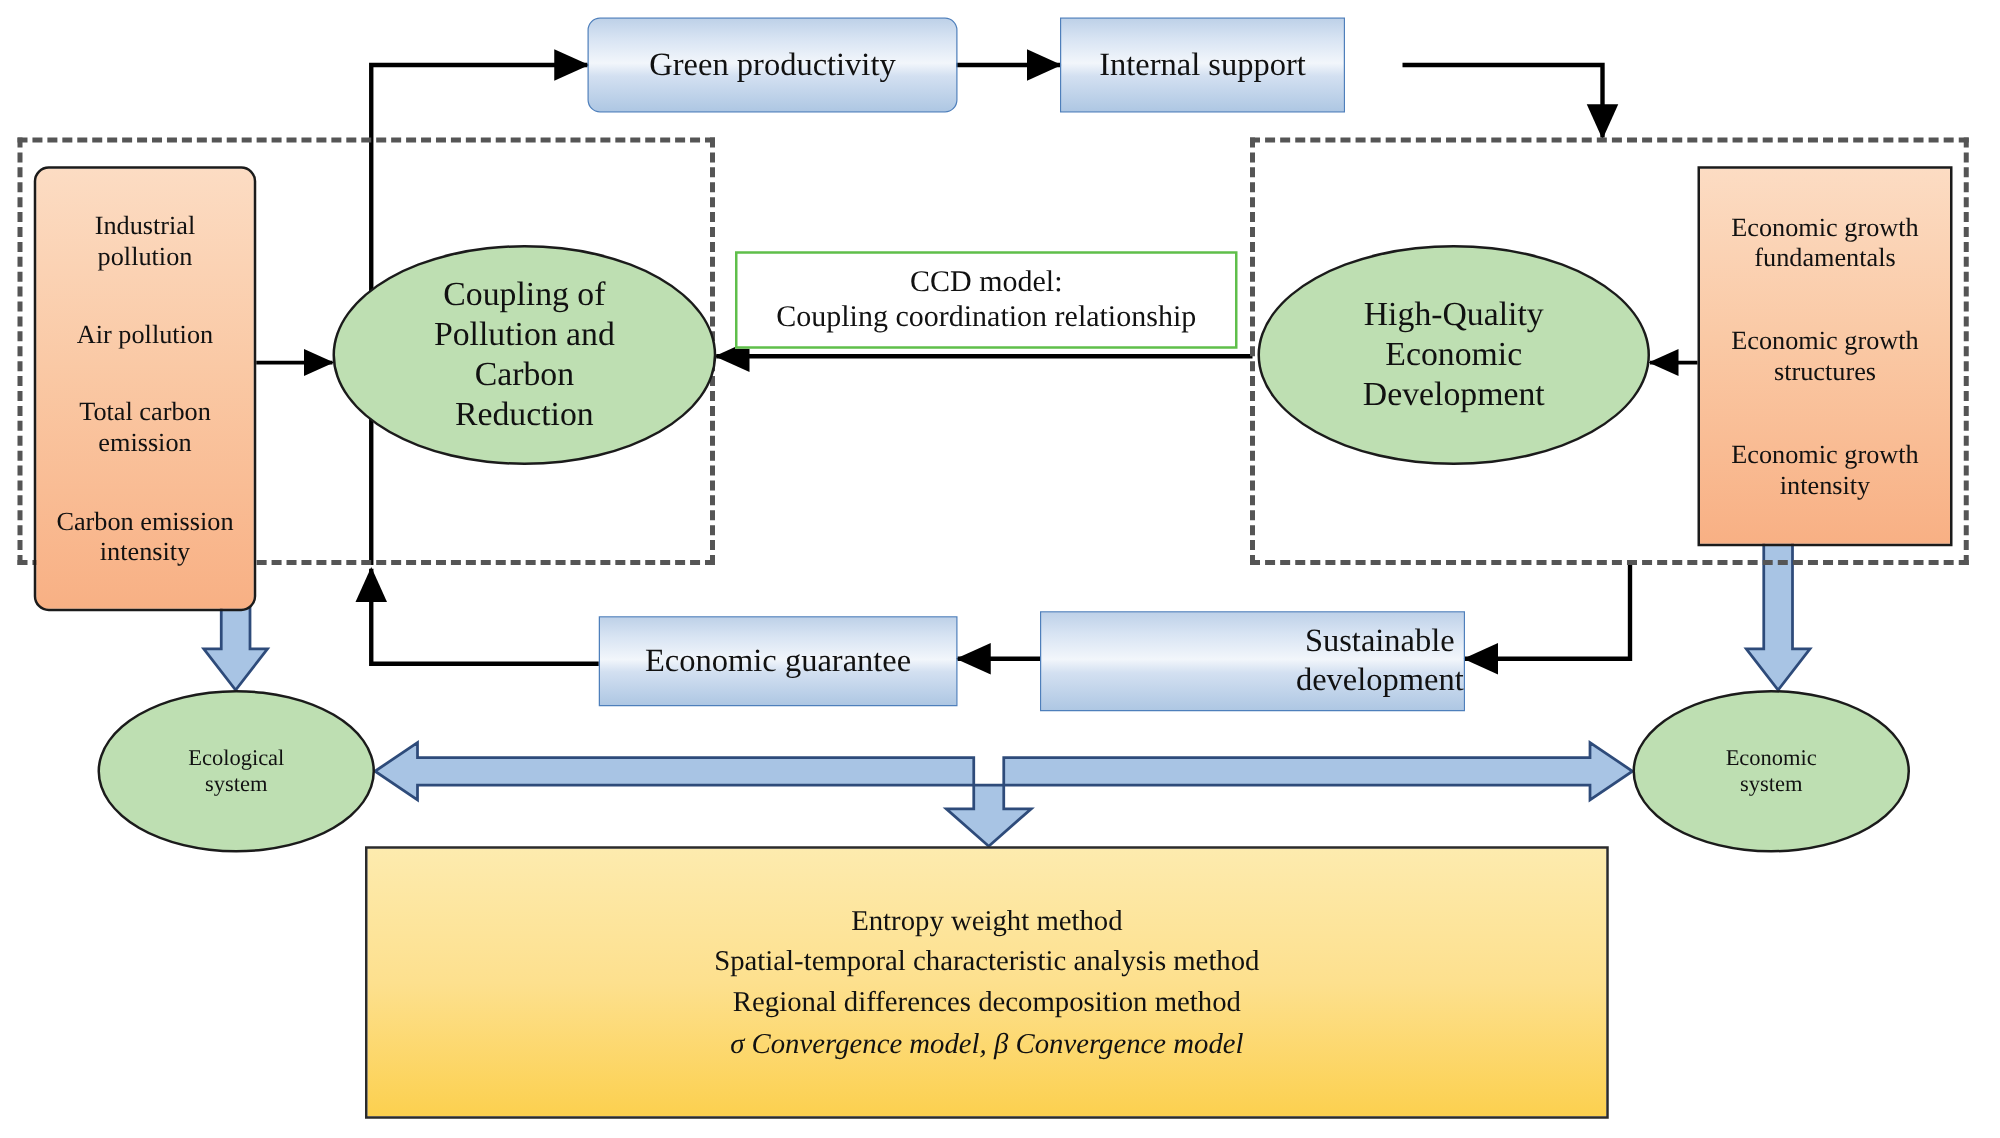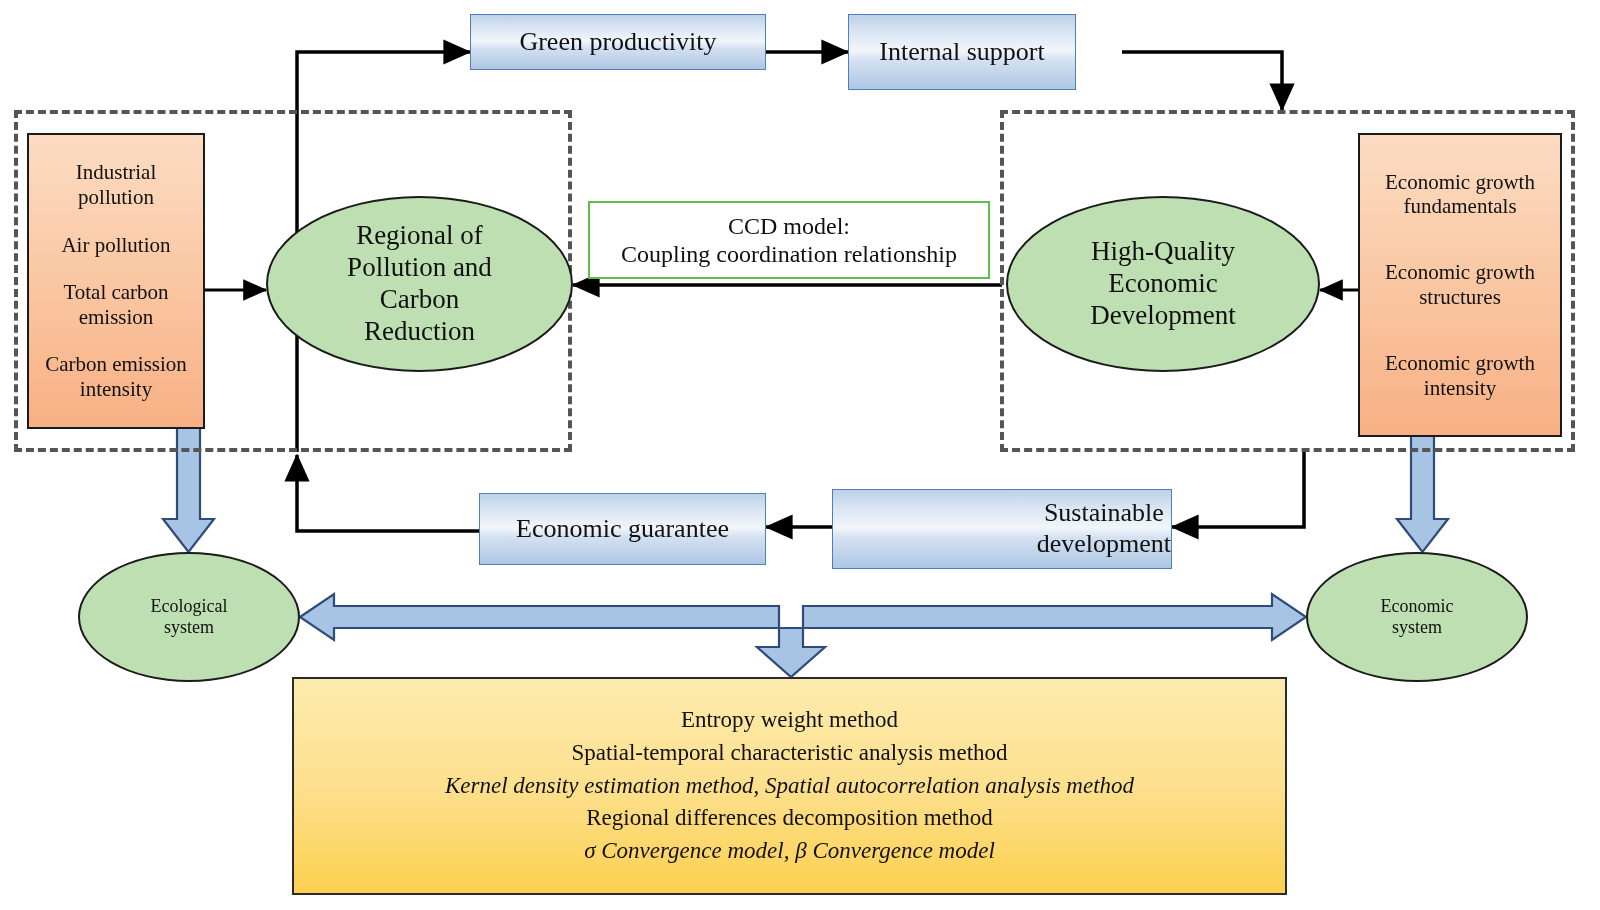--- a/index.html
+++ b/index.html
@@ -145,49 +145,49 @@
                L334,594 L334,606
                L779,606 L779,647 L757,647 L791,677 L825,647 L803,647 L803,606
                L1272,606 L1272,594 L1306,617 L1272,640 L1272,628
                L334,628 L334,640 z" fill="#a8c4e4" stroke="#2e4b7a" stroke-width="2.2" stroke-linejoin="miter"></path>
     </g>
   </svg>
 
   <div class="dashed-box" style="left:14px; top:110px; width:558px; height:342px;"></div>
   <div class="dashed-box" style="left:1000px; top:110px; width:575px; height:342px;"></div>
 
-  <div class="node blue-box" style="left:470px; top:14px; width:296px; height:56px;">
+  <div class="node blue-box" style="left:470px; top:14px; width:296px; height:76px;border-radius:10px;">
     <span>Green productivity</span>
   </div>
 
   <div class="node blue-box" style="left:848px; top:14px; width:228px; height:76px;">
     <span>Internal support</span>
   </div>
 
-  <div class="node orange-box" style="left:27px; top:133px; width:178px; height:296px;">
+  <div class="node orange-box" style="left:27px; top:133px; width:178px; height:356px;border-radius:12px;">
     <span class="line">
       <span>Industrial</span><br>
       <span>pollution</span>
     </span>
     <span class="line">
       <span>Air pollution</span>
     </span>
     <span class="line">
       <span>Total carbon</span><br>
       <span>emission</span>
     </span>
     <span class="line">
       <span>Carbon emission</span><br>
       <span>intensity</span>
     </span>
   </div>
 
   <div class="node ellipse" style="left:266px; top:196px; width:307px; height:176px;">
     <span>
-      <span>Regional of</span><br>
+      <span>Coupling of</span><br>
       <span>Pollution and</span><br>
       <span>Carbon</span><br>
       <span>Reduction</span>
     </span>
   </div>
 
   <div class="node ccd-box" style="left:588px; top:201px; width:402px; height:78px;">
     <span>CCD model:</span>
     <span>Coupling coordination relationship</span>
   </div>
@@ -236,18 +236,17 @@
   <div class="node ellipse small" style="left:1306px; top:552px; width:222px; height:130px;">
     <span>
       <span>Economic</span><br>
       <span>system</span>
     </span>
   </div>
 
   <div class="node yellow-box" style="left:292px; top:677px; width:995px; height:218px;">
     <span class="m-line">Entropy weight method</span>
     <span class="m-line">Spatial-temporal characteristic analysis method</span>
-    <span class="m-line ital">Kernel density estimation method, Spatial autocorrelation analysis method</span>
     <span class="m-line">Regional differences decomposition method</span>
     <span class="m-line ital">σ Convergence model, β Convergence model</span>
   </div>
 
 </div>
 
 </body></html>

